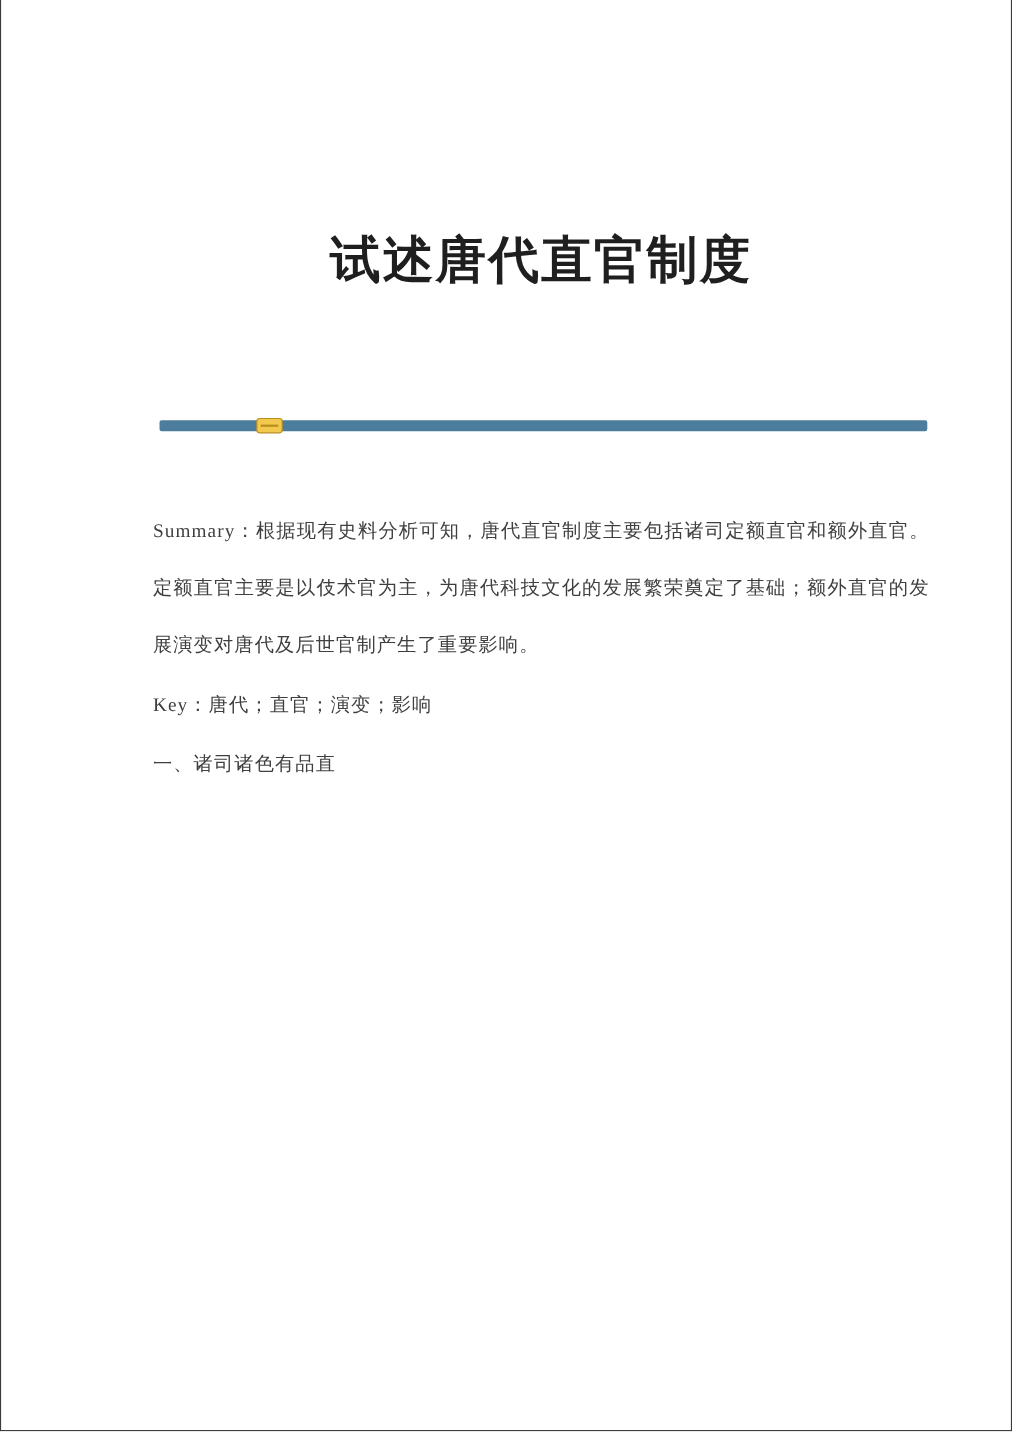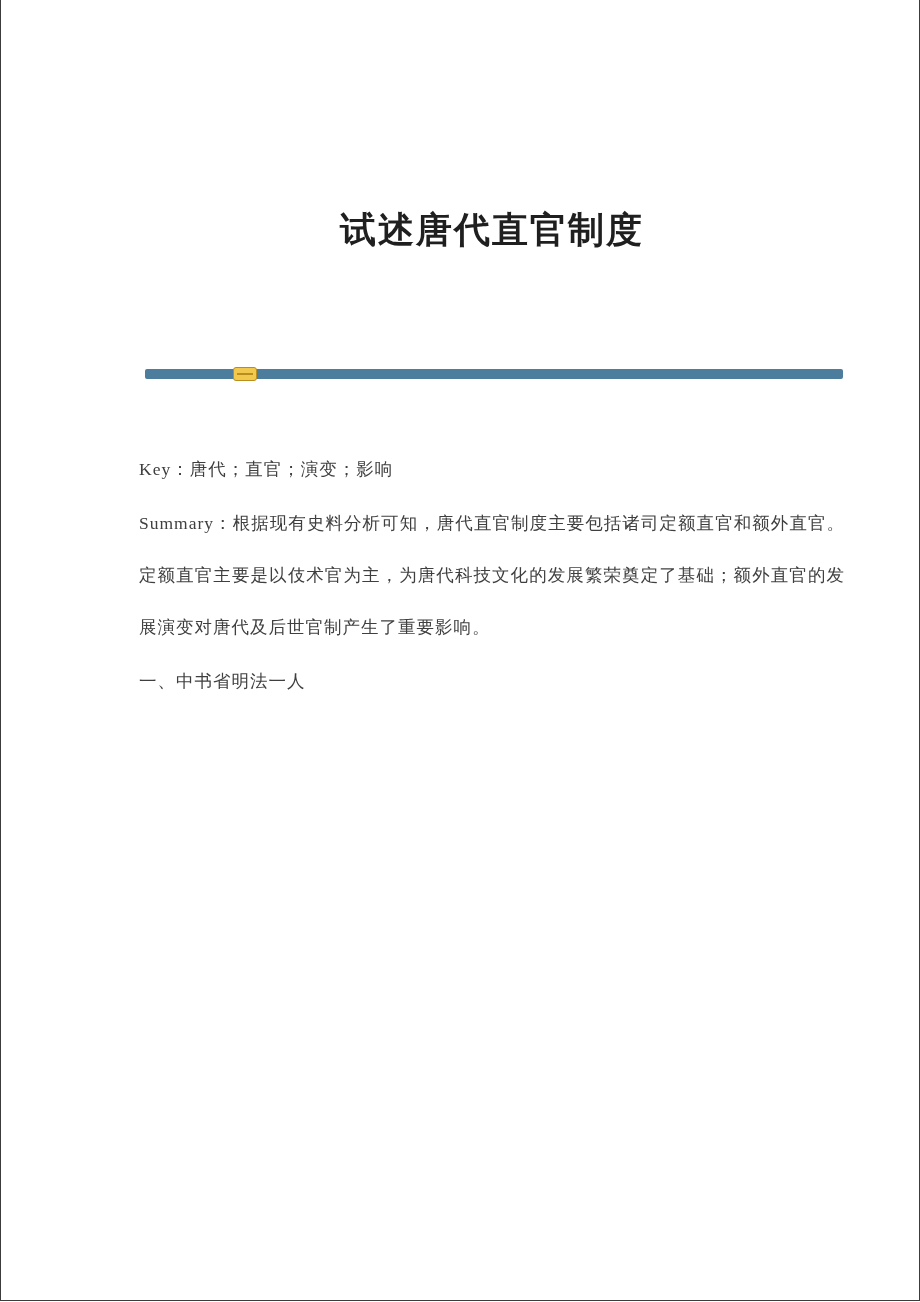--- a/index.html
+++ b/index.html
@@ -17,21 +17,21 @@
   .page {
     box-sizing: border-box;
     width: 100%;
     height: 100%;
     padding: 0 74px 0 138px;
   }
   .doc-title {
     margin: 0;
     padding-top: 208px;
     text-align: center;
-    font-size: 36px;
+    font-size: 46px;
     font-weight: bold;
     color: #1f1f1f;
     letter-spacing: 2px;
     line-height: 1.25;
   }
   .divider {
     position: relative;
     margin-top: 114px;
     height: 14px;
   }
@@ -82,18 +82,18 @@
 <div class="page">
 
   <h1 class="doc-title">试述唐代直官制度</h1>
 
   <div class="divider">
     <div class="divider-bar"></div>
     <div class="divider-badge"></div>
   </div>
 
   <div class="body-text">
+    <p>Summary：根据现有史料分析可知，唐代直官制度主要包括诸司定额直官和额外直官。定额直官主要是以伎术官为主，为唐代科技文化的发展繁荣奠定了基础；额外直官的发展演变对唐代及后世官制产生了重要影响。</p>
     <p>Key：唐代；直官；演变；影响</p>
-    <p>Summary：根据现有史料分析可知，唐代直官制度主要包括诸司定额直官和额外直官。定额直官主要是以伎术官为主，为唐代科技文化的发展繁荣奠定了基础；额外直官的发展演变对唐代及后世官制产生了重要影响。</p>
-    <p>一、中书省明法一人</p>
+    <p>一、诸司诸色有品直</p>
   </div>
 
 </div>
 
 </body></html>

